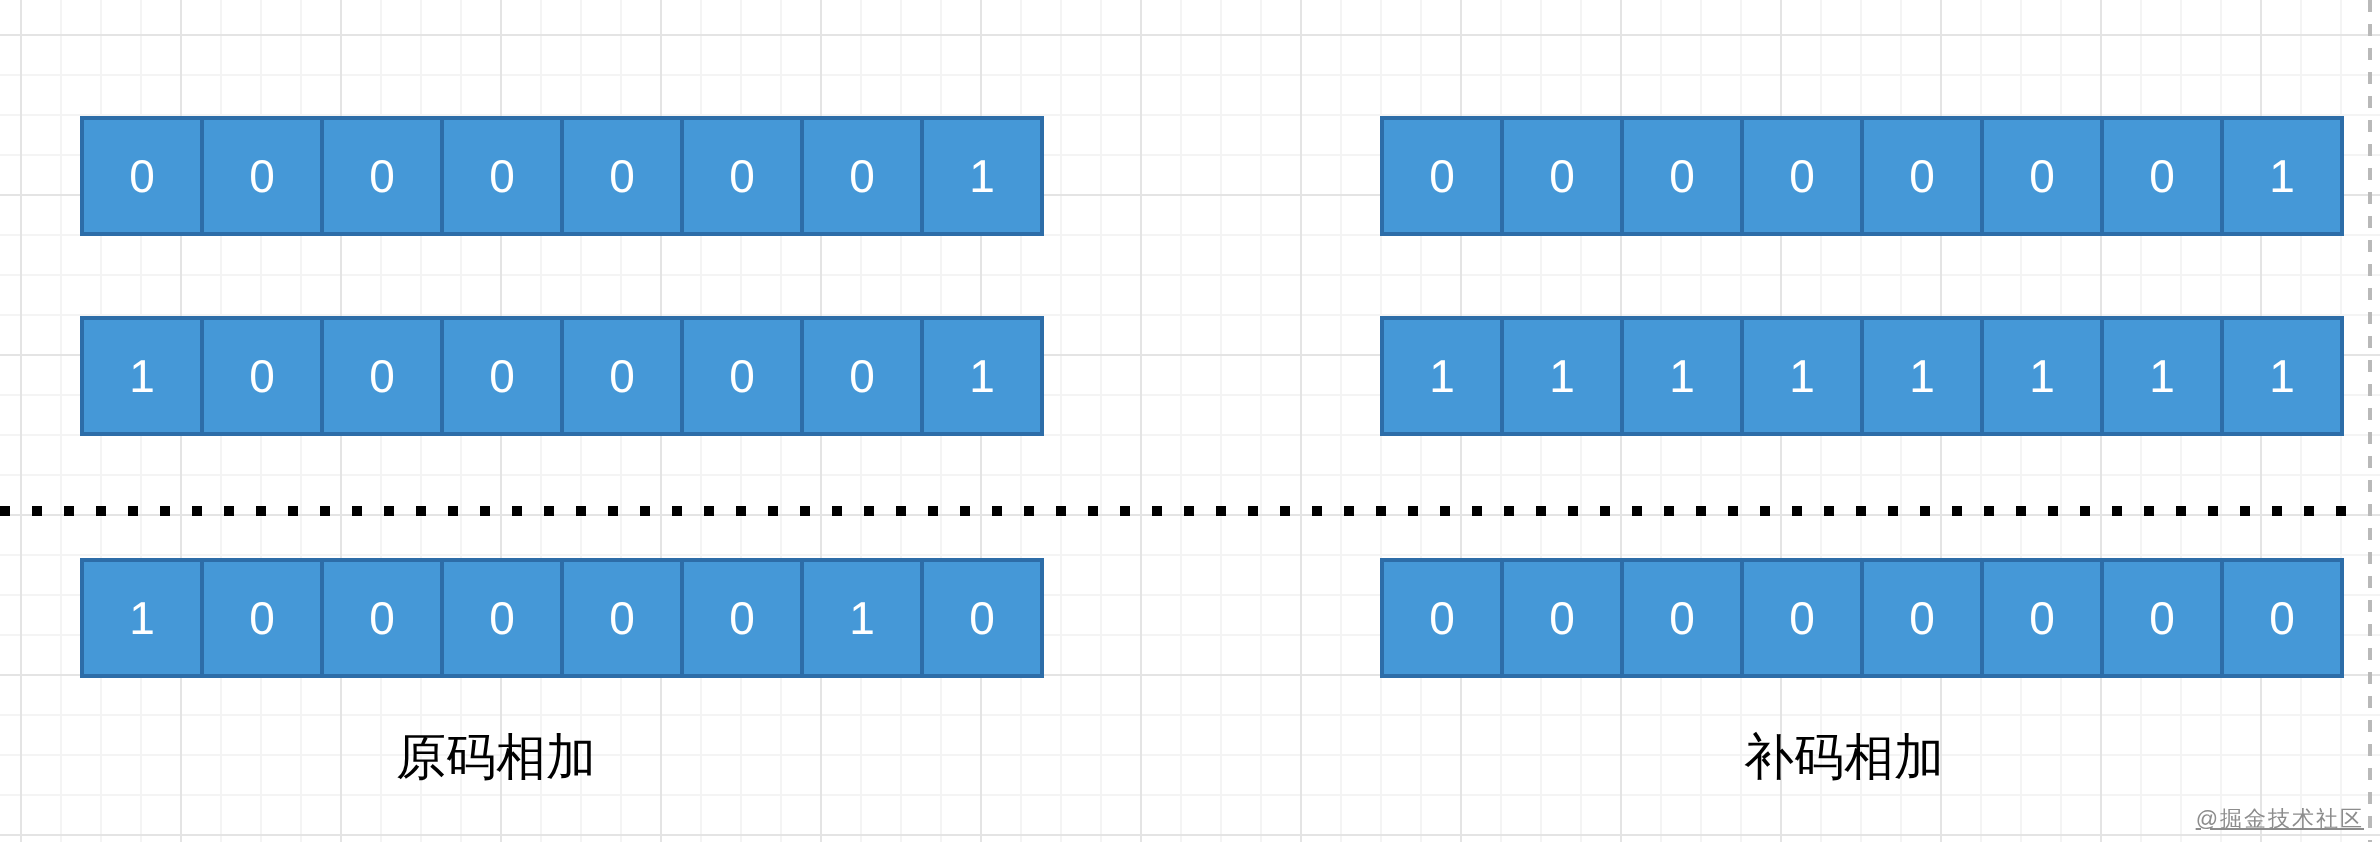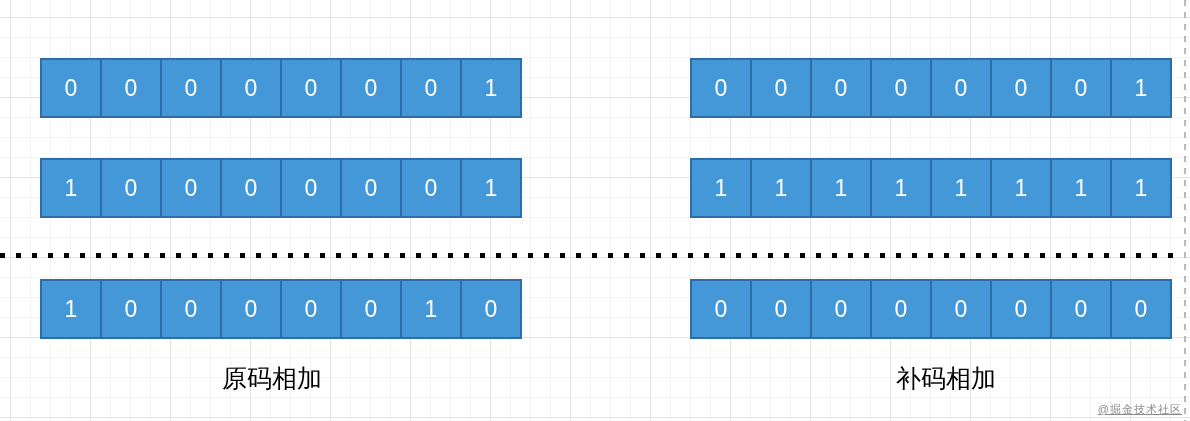--- a/index.html
+++ b/index.html
@@ -63,22 +63,22 @@
   }
   .group-label {
     position: absolute;
     top: 362px;
     width: 220px;
     text-align: center;
     font-size: 25px;
     color: var(--label-color, #000000);
     white-space: nowrap;
   }
-  .label-left  { left: 162px; }
-  .label-right { left: 836px; }
+  .label-left  { left: 138px; }
+  .label-right { left: 812px; }
   .watermark {
     position: absolute;
     right: 8px;
     bottom: 4px;
     font-size: 11px;
     letter-spacing: 1px;
     color: var(--watermark-color, #8c8c8c);
     text-decoration: underline;
   }
 </style>

